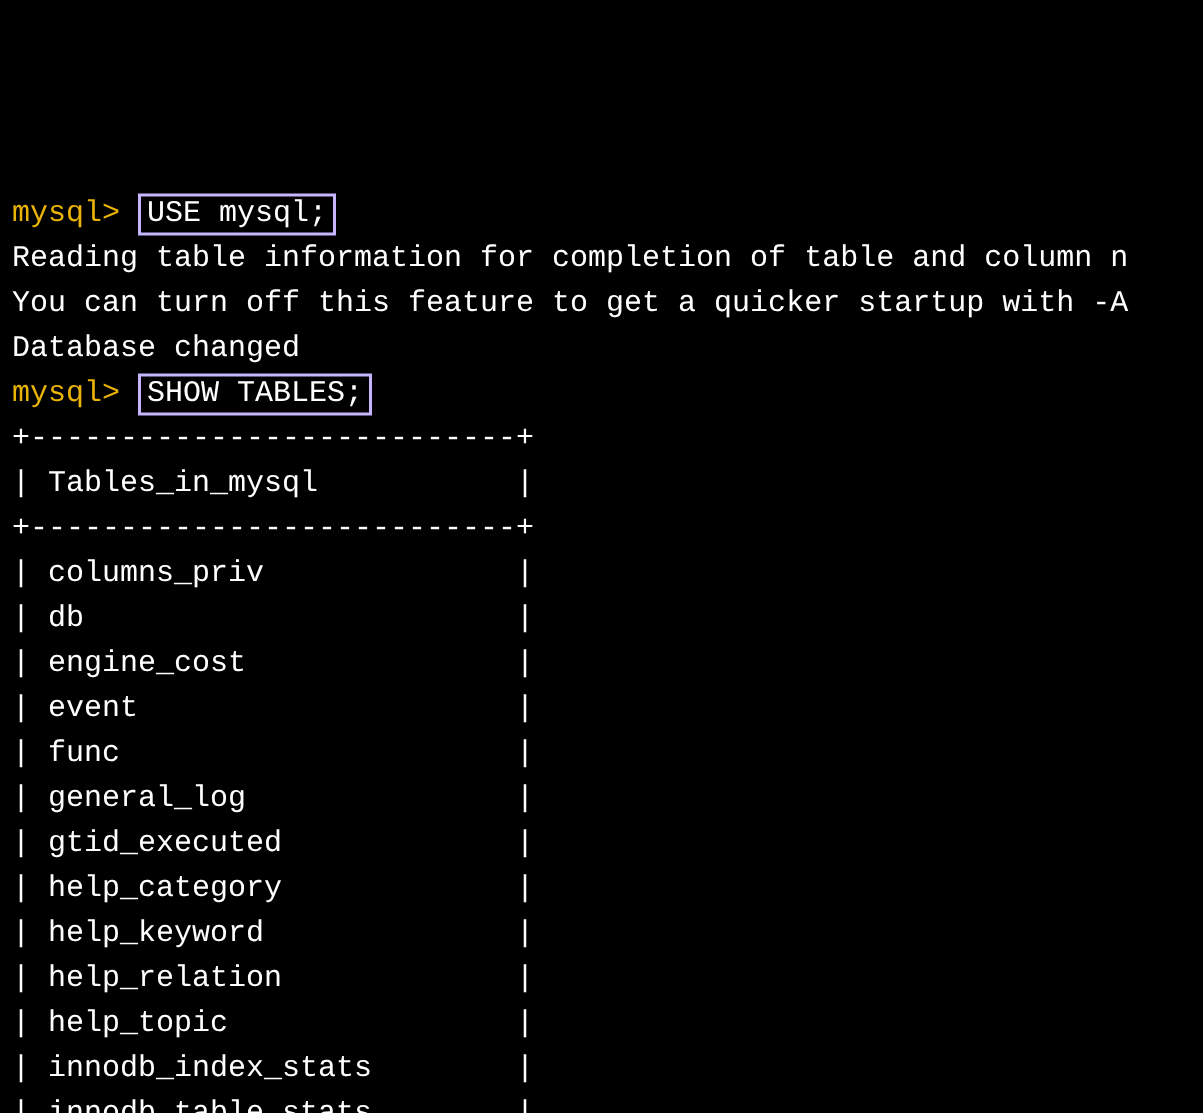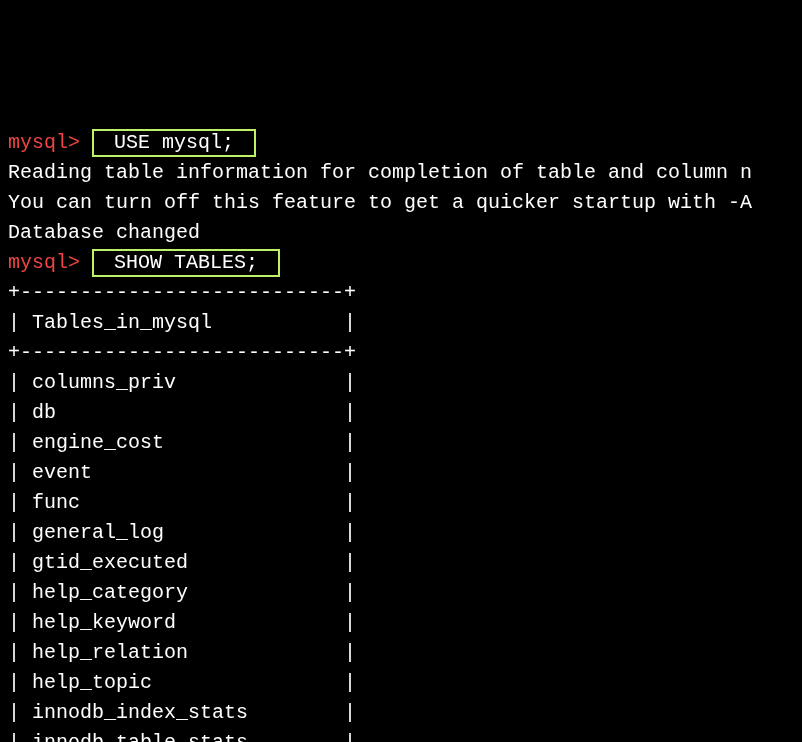--- a/index.html
+++ b/index.html
@@ -13,25 +13,25 @@
       font-family: 'Consolas', 'Courier New', monospace;
       font-size: 20px;
       line-height: 1.5;
       padding: 8px;
       width: 802px;
       height: 742px;
       overflow: hidden;
       white-space: pre;
     }
     .prompt {
-      color: #ef4444;
+      color: #eab308;
     }
     .highlight-box {
-      border: 2px solid #bef264;
-      padding: 0 20px;
+      border: 2px solid #c4b5fd;
+      padding: 0 4px;
       display: inline-block;
       line-height: 1.2;
     }
     .line {
       display: block;
     }
   </style>
 </head>
 <body>
 

